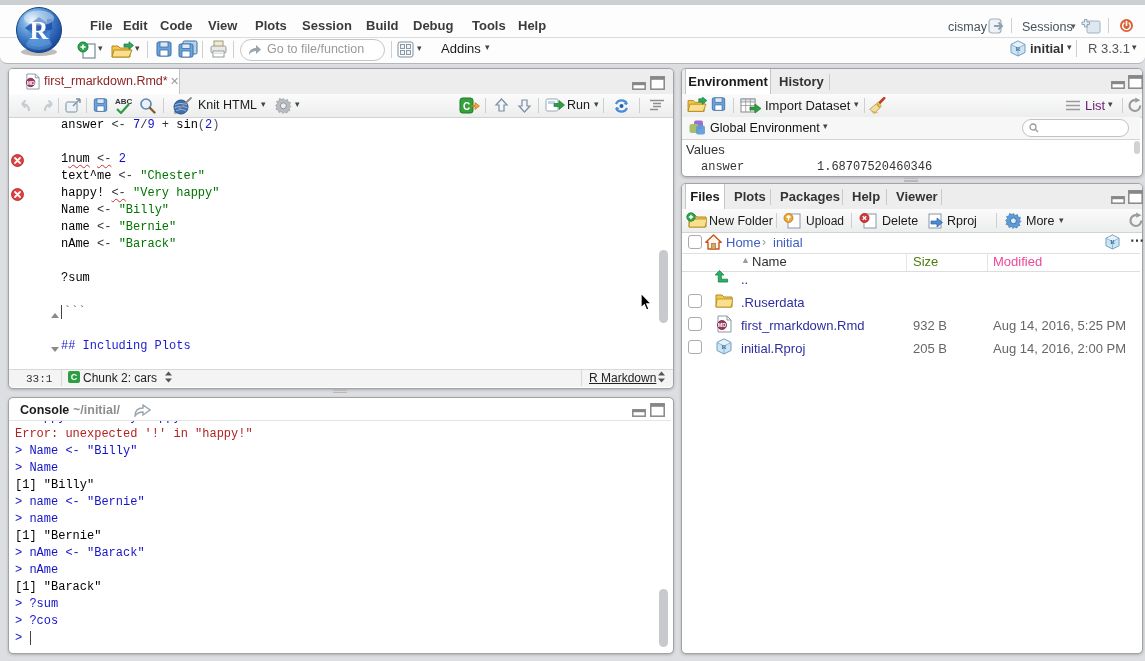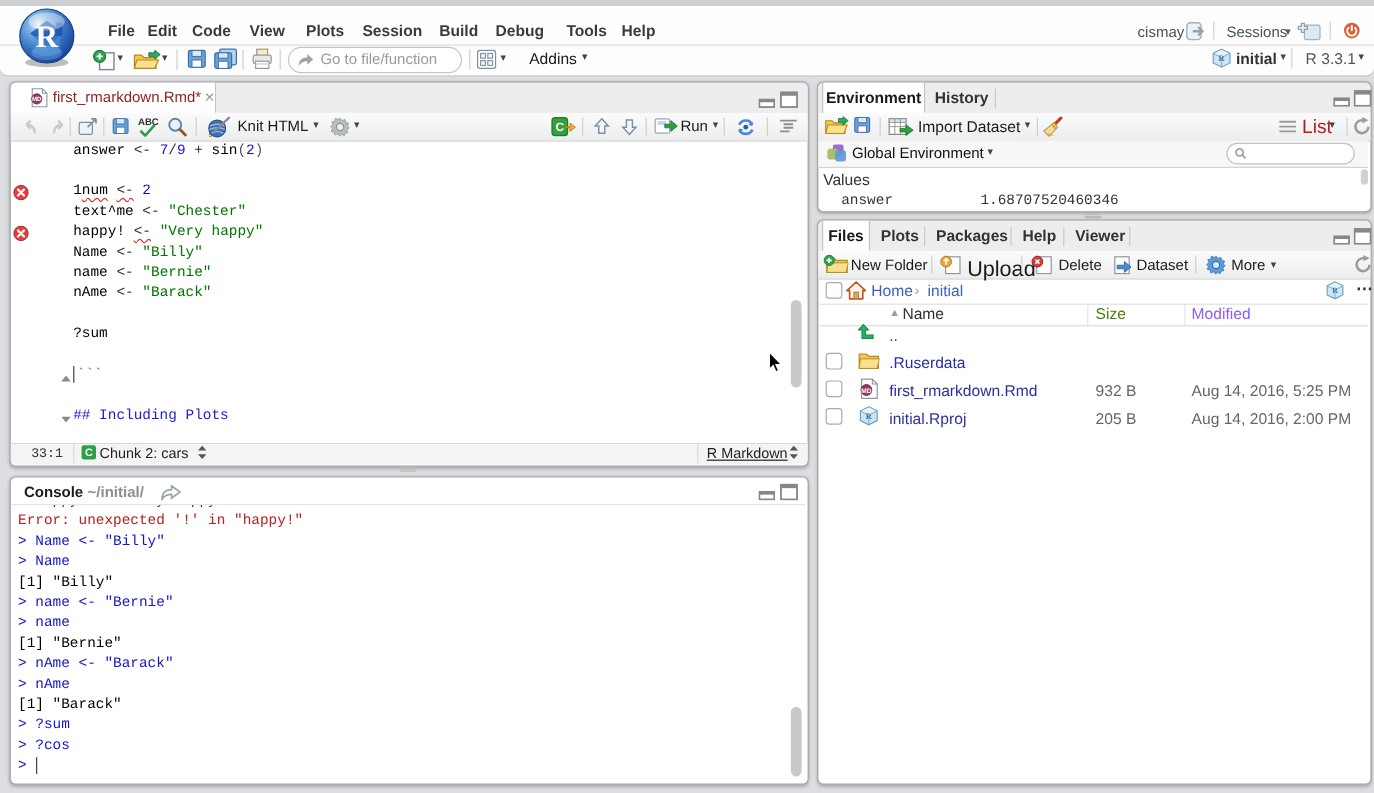--- a/index.html
+++ b/index.html
@@ -396,21 +396,21 @@
     <svg class="p" style="left:186px;top:3px" width="18" height="18" viewBox="0 0 18 18">
       <path d="M16.2 1.2 L10.5 7" stroke="#c23b22" stroke-width="2.6" stroke-linecap="round"></path>
       <path d="M10.3 5.2 L13.3 9.3 L6.2 16.6 L1.8 12.2 Z" fill="#f2dca5" stroke="#c09a40" stroke-width="0.9"></path>
       <path d="M9 7 L11.8 10.5" stroke="#d4a017" stroke-width="1.6"></path>
       <path d="M4 14.5 L9.5 15.8" stroke="#d4a017" stroke-width="1.2" opacity="0.7"></path>
     </svg>
 
     <svg class="p" style="left:384px;top:6px" width="14" height="11" viewBox="0 0 14 11">
       <path d="M0 1.5 L14 1.5 M0 5.5 L14 5.5 M0 9.5 L14 9.5" stroke="#9a9a9a" stroke-width="1.6"></path>
     </svg>
-    <span class="p" style="left:403px;top:4px;font-size:16px;color:#b91c1c;">List</span>
+    <span class="p" style="left:403px;top:4px;font-size:13px;color:#701a75;">List</span>
     <span class="p" style="left:426px;top:5px;font-size:9px;color:#444;">▾</span>
     <div class="sep" style="left:440px;top:4px;height:15px;"></div>
     <svg class="p" style="left:445px;top:3px" width="15" height="16" viewBox="0 0 15 16">
       <path d="M13.3 8.6 A 5.4 5.4 0 1 1 8.6 3.2" fill="none" stroke="#9a9a9a" stroke-width="2.1"></path>
       <path d="M8.2 0.6 L13.4 3.2 L8.2 5.8 Z" fill="#9a9a9a"></path>
     </svg>
   </div>
   <div class="p" style="left:0;top:48px;width:458px;height:22px;background:#f7f7f7;border-bottom:1px solid #d4d4d4;"></div>
   <div id="envrow2" class="p" style="left:0;top:48px;width:458px;height:22px;">
     <svg class="p" style="left:7px;top:3px" width="16" height="15" viewBox="0 0 16 15">
@@ -463,35 +463,35 @@
       <path d="M5 2.8 L5 7.2 M2.8 5 L7.2 5" stroke="#fff" stroke-width="1.4"></path>
     </svg>
     <span class="p" style="left:27px;top:5px;font-size:12.5px;color:#1a1a1a;">New Folder</span>
     <div class="sep" style="left:94px;top:4px;height:15px;"></div>
 
     <svg class="p" style="left:101px;top:3px" width="18" height="17" viewBox="0 0 18 17">
       <rect x="5" y="2" width="12" height="14" fill="#fff" stroke="#8a98a8"></rect>
       <circle cx="5.5" cy="6" r="4.5" fill="#f0a830" stroke="#b97a14" stroke-width="0.8"></circle>
       <path d="M5.5 3.5 L5.5 8.5 M5.5 3.5 L3.5 5.5 M5.5 3.5 L7.5 5.5" stroke="#fff" stroke-width="1.3"></path>
     </svg>
-    <span class="p" style="left:124px;top:5px;font-size:18px;color:#1a1a1a;text-align:center;">Upload</span>
+    <span class="p" style="left:124px;top:5px;font-size:12px;color:#1a1a1a;text-align:center;">Upload</span>
     <div class="sep" style="left:169px;top:4px;height:15px;"></div>
 
     <svg class="p" style="left:177px;top:3px" width="18" height="17" viewBox="0 0 18 17">
       <rect x="5" y="2" width="12" height="14" fill="#fff" stroke="#8a98a8"></rect>
       <circle cx="5.5" cy="6" r="4.5" fill="#d43c3c" stroke="#9e1e1e" stroke-width="0.8"></circle>
       <path d="M3.8 4.3 L7.2 7.7 M7.2 4.3 L3.8 7.7" stroke="#fff" stroke-width="1.3"></path>
     </svg>
     <span class="p" style="left:200px;top:5px;font-size:12.5px;color:#1a1a1a;text-align:center;">Delete</span>
 
     <svg class="p" style="left:244px;top:3px" width="18" height="17" viewBox="0 0 18 17">
       <rect x="3" y="2" width="12" height="14" fill="#fff" stroke="#8a98a8"></rect>
       <path d="M5 9 L11 9 L11 6 L16.5 10.5 L11 15 L11 12 L5 12 Z" fill="#4b8bd4" stroke="#2a5f9e" stroke-width="0.7"></path>
     </svg>
-    <span class="p" style="left:265px;top:5px;font-size:12.5px;color:#1a1a1a;">Dataset</span>
+    <span class="p" style="left:265px;top:5px;font-size:12.5px;color:#1a1a1a;">Rproj</span>
     <div class="sep" style="left:314px;top:4px;height:15px;"></div>
 
     <svg class="p" style="left:323px;top:3px" width="17" height="17" viewBox="0 0 17 17">
       <path d="M8.5 1.5 L10 3.5 L12.5 2.5 L13 5 L15.5 5.5 L14.5 8 L16 9.5 L14 11.5 L15 13.5 L12.5 14 L12 16 L9.5 15 L8 16.5 L6.5 14.5 L4 15.5 L3.5 13 L1 12.5 L2 10 L0.5 8.5 L2.5 6.5 L1.5 4.5 L4 4 L4.5 1.5 L7 2.5 Z" fill="#5b9bd8" stroke="#3a6fa8" stroke-width="0.6"></path>
       <circle cx="8.4" cy="8.8" r="3" fill="#dcebf8" stroke="#3a6fa8"></circle>
     </svg>
     <span class="p" style="left:344px;top:5px;font-size:12.5px;color:#1a1a1a;">More</span>
     <span class="p" style="left:377px;top:6px;font-size:9px;color:#444;">▾</span>
 
     <svg class="p" style="left:446px;top:3px" width="15" height="16" viewBox="0 0 15 16">
@@ -518,21 +518,21 @@
     <span class="p" style="left:448px;top:0px;font-size:14px;color:#333;font-weight:bold;">⋯</span>
   </div>
   <div id="filetable" class="p" style="left:0;top:69px;width:458px;height:398px;font-size:13px;">
 
     <div class="p" style="left:0;top:0;width:458px;height:18px;border-bottom:1px solid #ddd;"></div>
     <div class="p" style="left:224px;top:0;width:1px;height:18px;background:#e4e4e4;"></div>
     <div class="p" style="left:305px;top:0;width:1px;height:18px;background:#e4e4e4;"></div>
     <span class="p" style="left:59px;top:2px;color:#9a9a9a;font-size:9px;">▲</span>
     <span class="p" style="left:70px;top:1px;color:#2f2f2f;">Name</span>
     <span class="p" style="left:231px;top:1px;color:#4d7c0f;">Size</span>
-    <span class="p" style="left:311px;top:1px;color:#8b5cf6;">Modified</span>
+    <span class="p" style="left:311px;top:1px;color:#ec4899;">Modified</span>
 
     <svg class="p" style="left:33px;top:17px" width="14" height="13" viewBox="0 0 14 13">
       <path d="M4.5 0.5 L8.8 5 L6.3 5 L6.3 9.2 L12.6 9.2 L12.6 12 L3.3 12 L3.3 5 L0.3 5 Z" fill="#2ab06a" stroke="#1a8a4a" stroke-width="0.9"></path>
     </svg>
     <a class="p flink" style="left:59px;top:19px;">..</a>
 
     <div class="p" style="left:6px;top:41px;width:12px;height:12px;background:#fff;border:1px solid #ababab;border-radius:3px;"></div>
     <svg class="p" style="left:33px;top:40px" width="18" height="15" viewBox="0 0 18 15">
       <path d="M1 2 L7 2 L9 4 L17 4 L17 14 L1 14 Z" fill="#f4c64d" stroke="#b38a1d"></path>
       <path d="M2 6 L18 6 L16 14 L1 14 Z" fill="#fadf8e" stroke="#b38a1d" stroke-width="0.8"></path>

